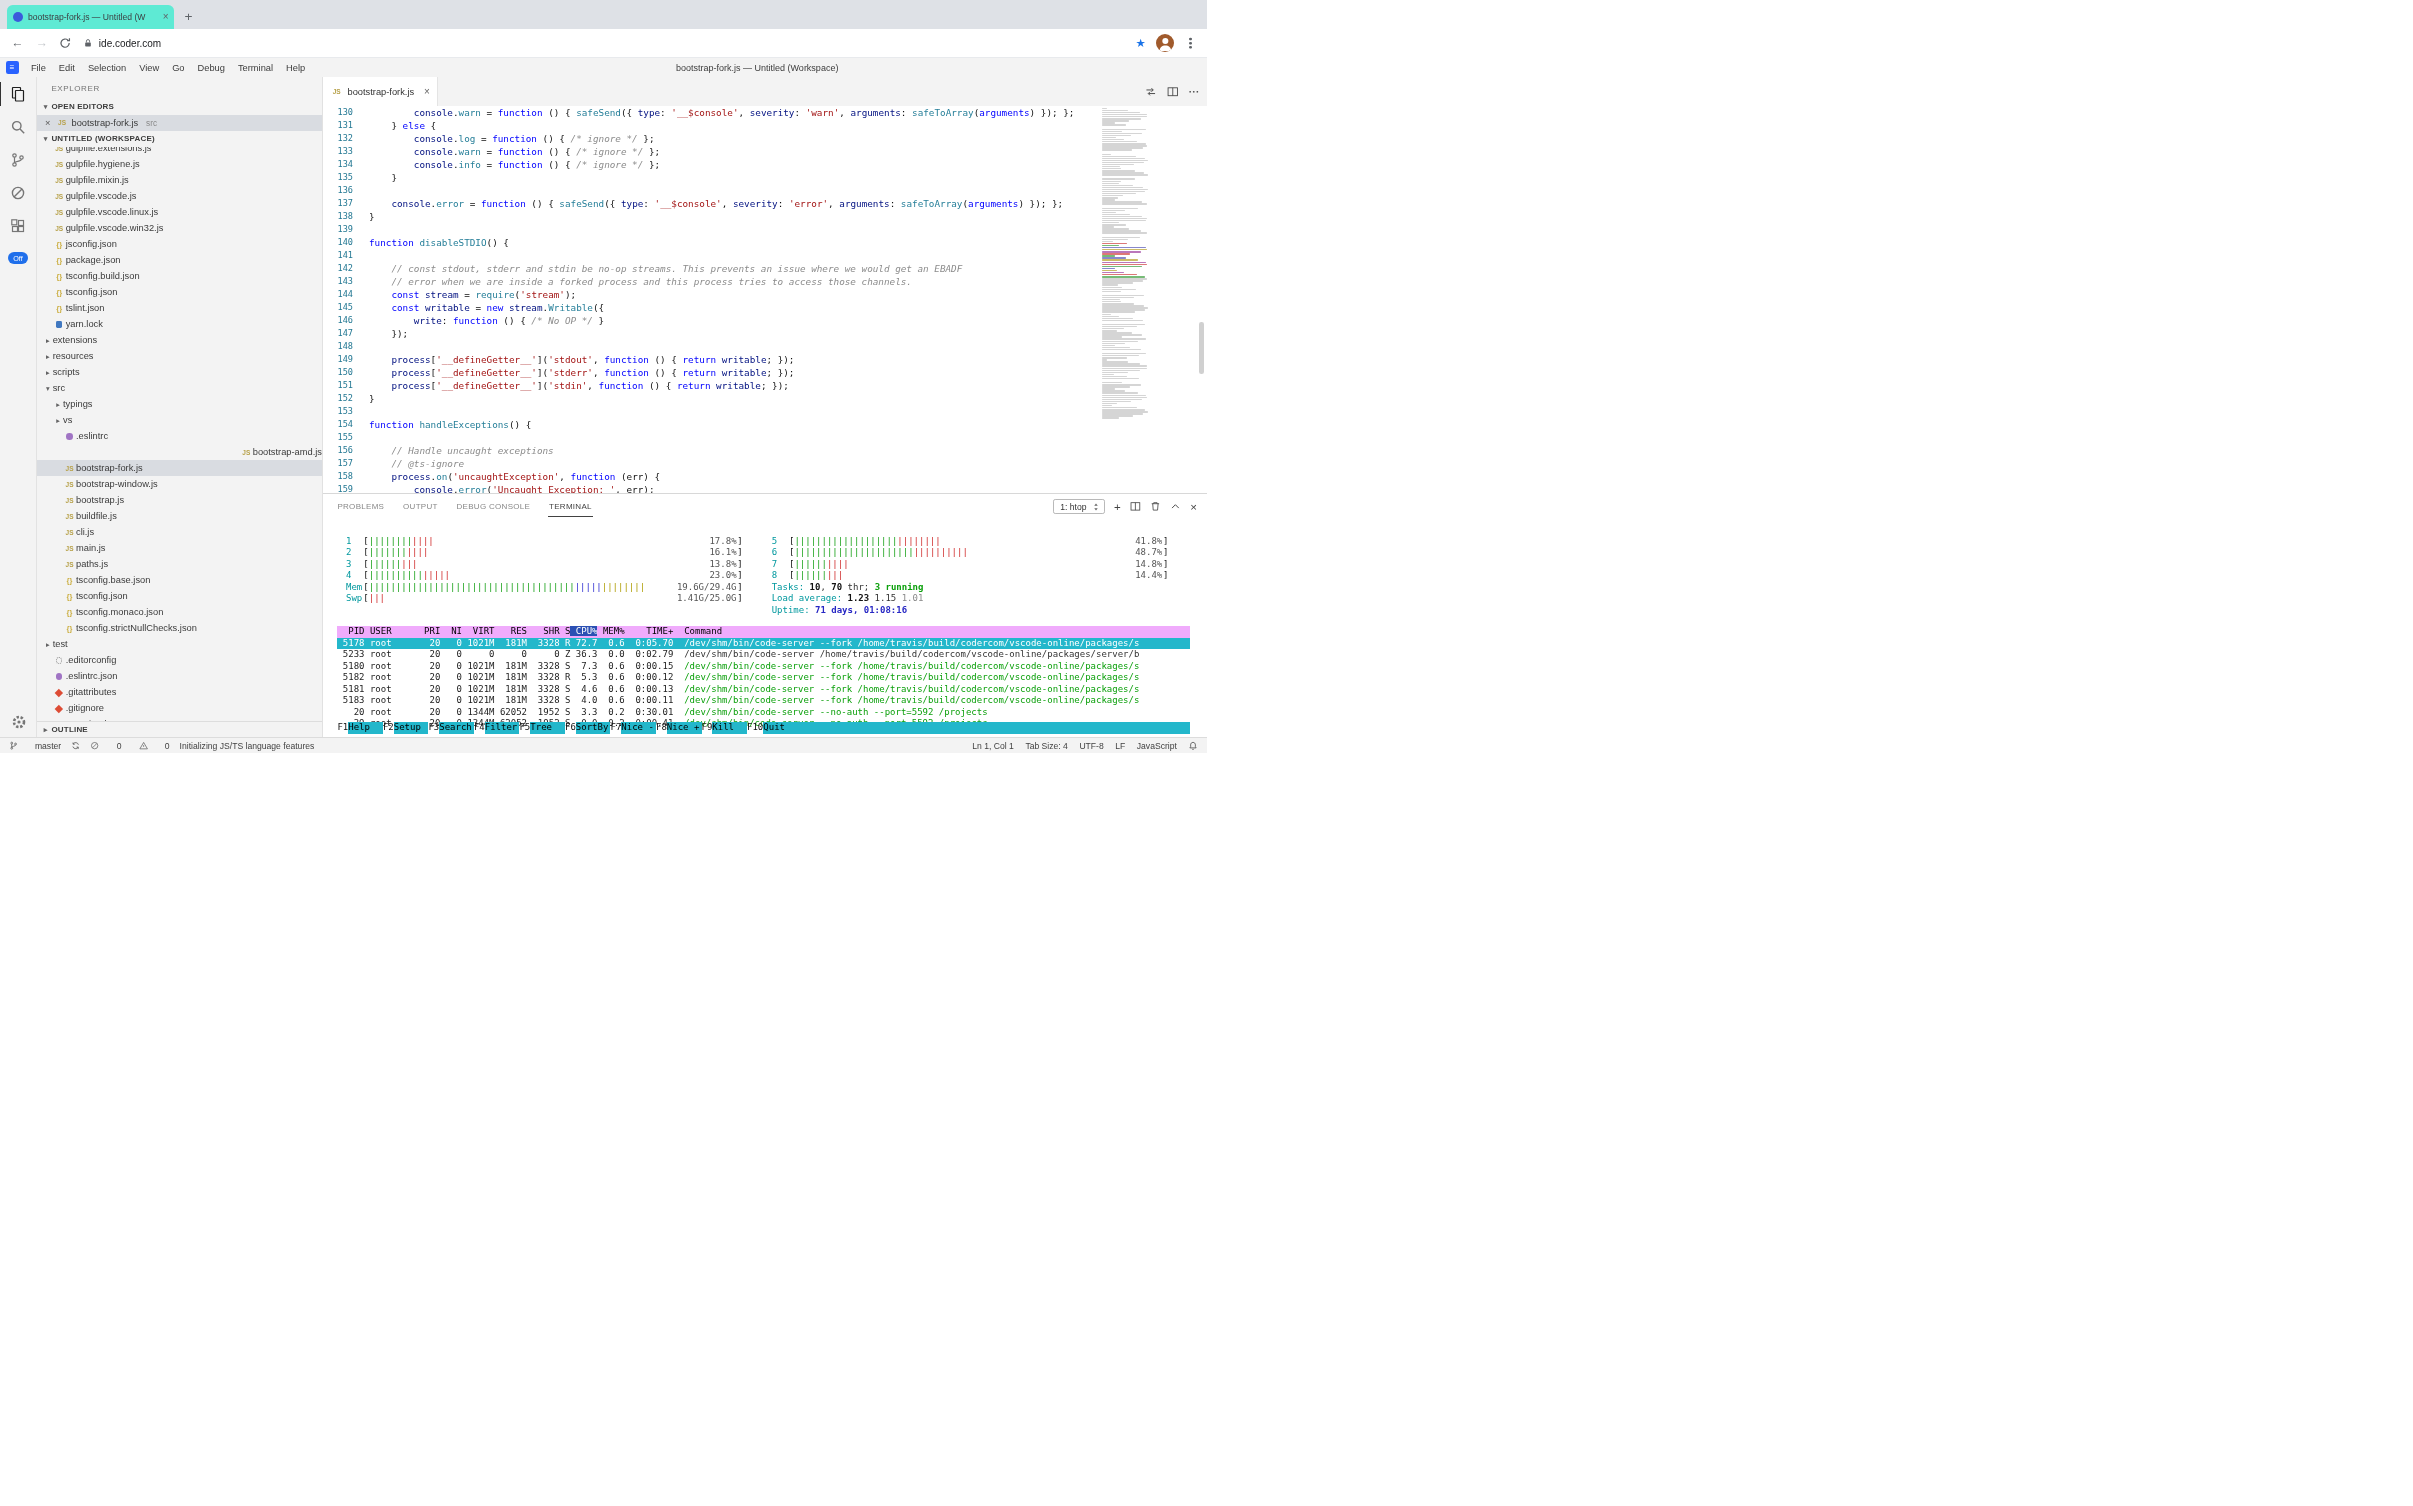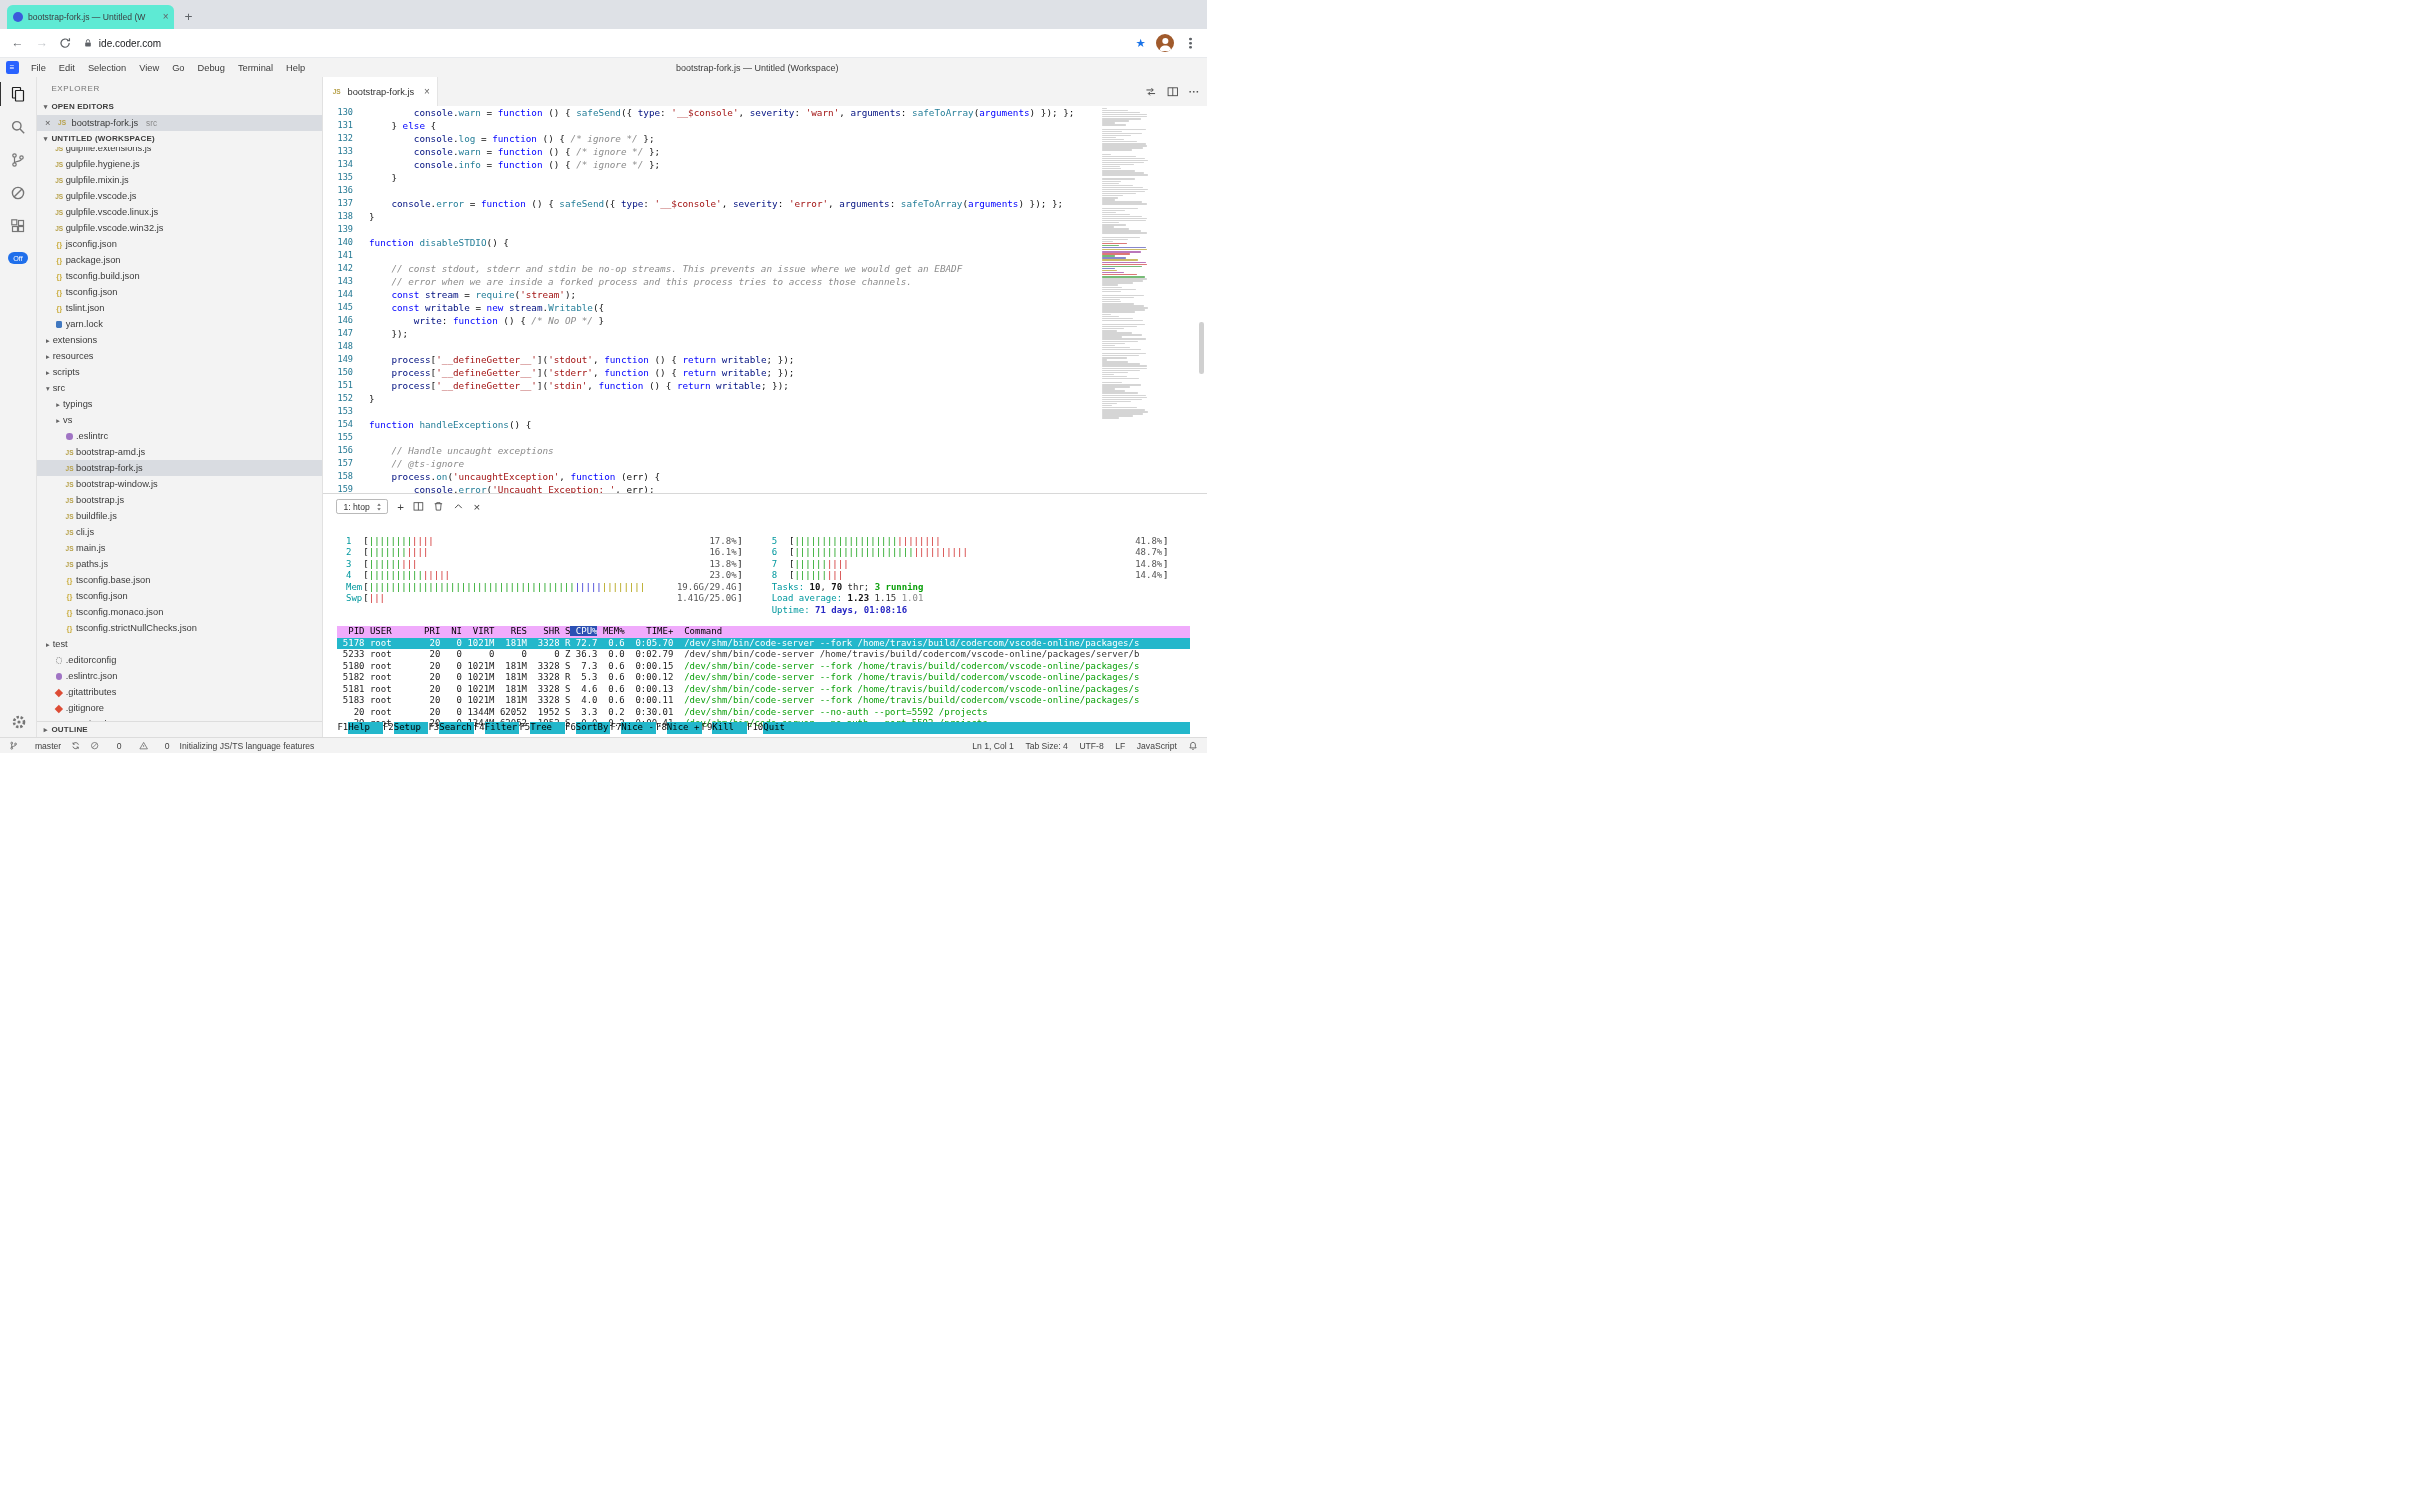--- a/index.html
+++ b/index.html
@@ -343,21 +343,21 @@
           <span class="twistie">▸</span>
           <span>vs</span>
         </div>
         <div class="tree-row" style="padding-left: 16px;">
           <span class="twistie"></span>
           <span class="fi">
             <i class="fi-shape eslint-icon"></i>
           </span>
           <span>.eslintrc</span>
         </div>
-        <div class="tree-row" style="padding-left: 16px;">
+        <div class="tree-row" style="padding-left: 16px; justify-content: flex-end;">
           <span class="twistie"></span>
           <span class="fi fi-js">JS</span>
           <span>bootstrap-amd.js</span>
         </div>
         <div class="tree-row sel" style="padding-left: 16px;">
           <span class="twistie"></span>
           <span class="fi fi-js">JS</span>
           <span>bootstrap-fork.js</span>
         </div>
         <div class="tree-row" style="padding-left: 16px;">
@@ -677,20 +677,26 @@
           <div class="mm-line" style="width: 75.8585%;"></div>
           <div class="mm-line" style="width: 68.5775%;"></div>
           <div class="mm-line" style="width: 51.5929%;"></div>
           <div class="mm-line" style="width: 28.1634%;"></div>
         </div>
       <div class="vscroll"></div>
     </div>
 
     <div class="panel">
       <div class="panel-head">
+        <div class="panel-tabs">
+            <span class="panel-tab">PROBLEMS</span>
+            <span class="panel-tab">OUTPUT</span>
+            <span class="panel-tab">DEBUG CONSOLE</span>
+            <span class="panel-tab active">TERMINAL</span>
+          </div>
         <div class="panel-ctrls">
           <span class="term-picker">
             <span>1: htop</span>
             <svg width="10" height="10" viewBox="0 0 16 16">
                 <path d="M8 2.5l2.8 3.5H5.2z" fill="#666"></path>
                 <path d="M8 13.5L5.2 10h5.6z" fill="#666"></path>
               </svg>
           </span>
           <span class="pc-btn">+</span>
           <span class="pc-btn">

